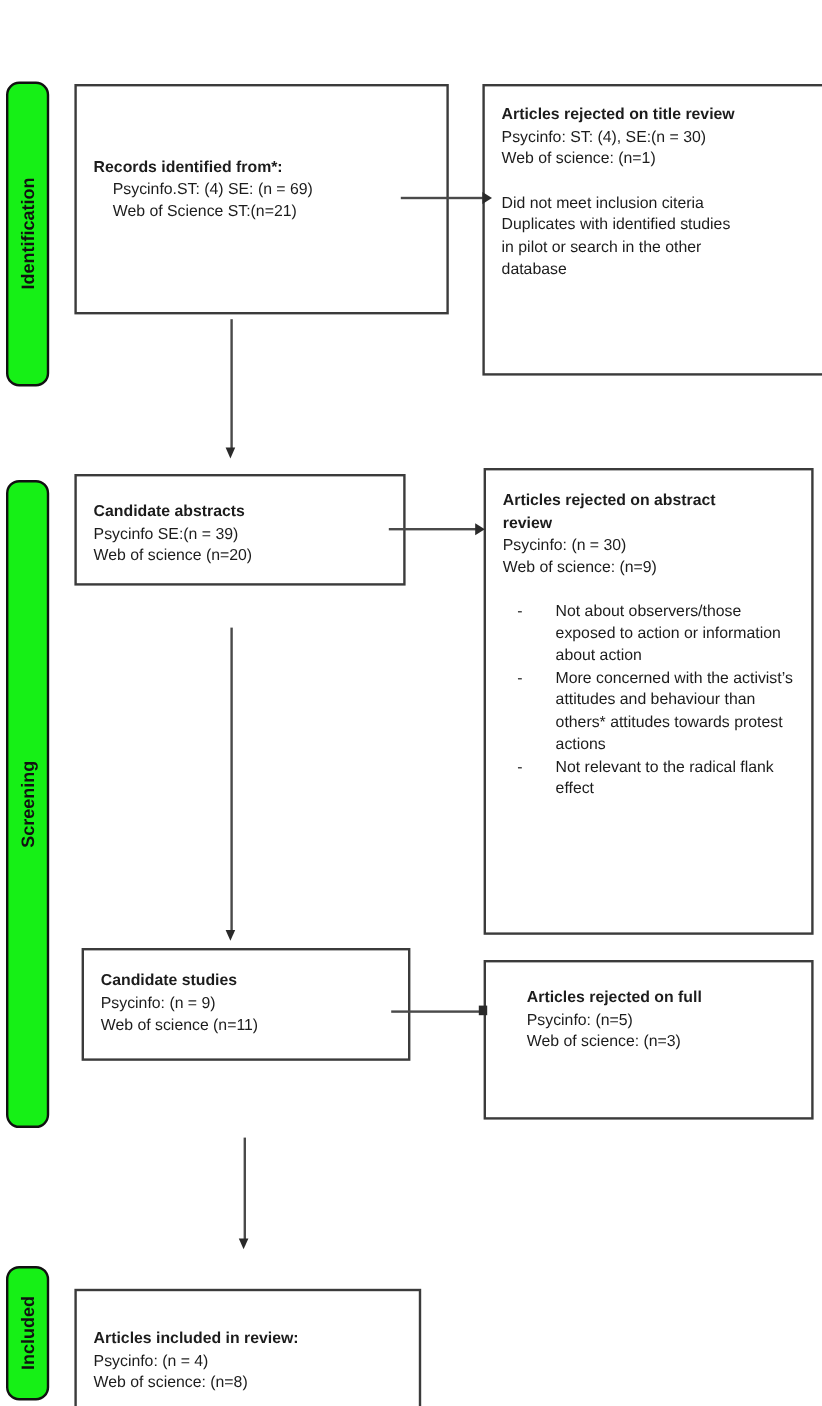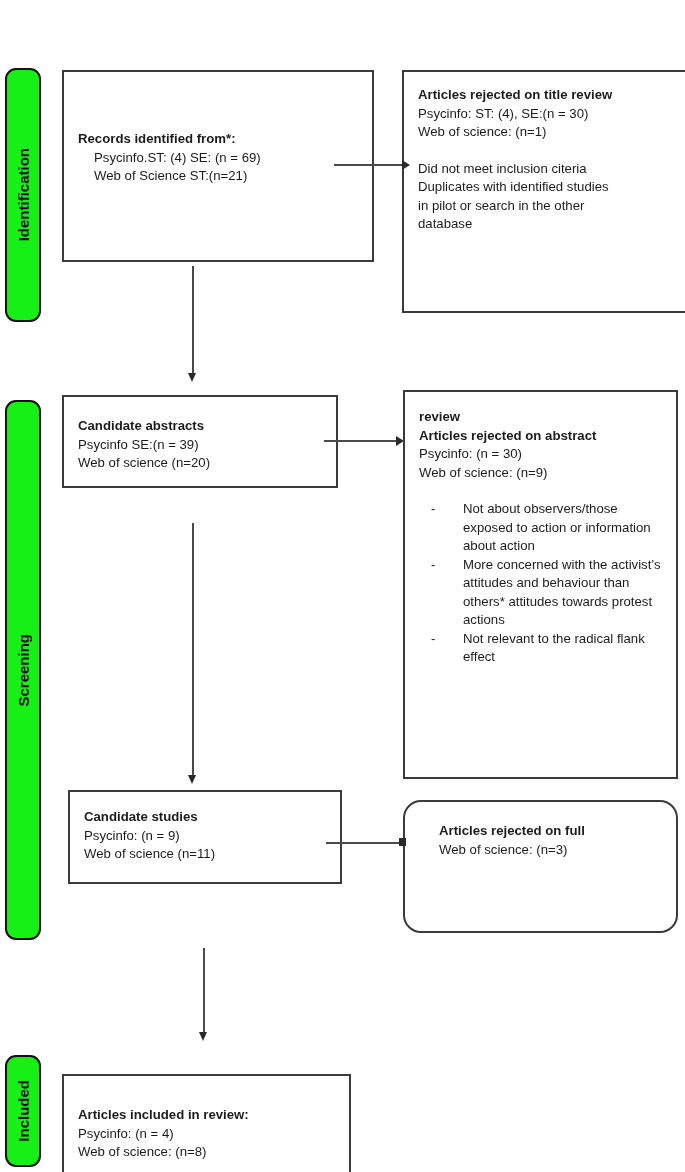--- a/index.html
+++ b/index.html
@@ -117,21 +117,21 @@
   ul.blist li .btext {
     flex: 1 1 auto;
   }
 
   
   #box-records       { left: 62px;  top: 70px;  width: 312px; height: 192px; }
   #box-title-reject  { left: 402px; top: 70px;  width: 313px; height: 243px; text-decoration: underline; }
   #box-abstracts     { left: 62px;  top: 395px; width: 276px; height: 93px; }
   #box-abstract-rej  { left: 403px; top: 390px; width: 275px; height: 389px; }
   #box-studies       { left: 68px;  top: 790px; width: 274px; height: 94px; }
-  #box-fulltext-rej  { left: 403px; top: 800px; width: 275px; height: 133px; border-radius: 18px; }
+  #box-fulltext-rej  { left: 403px; top: 800px; width: 275px; height: 133px; }
   #box-included      { left: 62px;  top: 1057px; width: 289px; height: 110px; margin-top: 17px; }
 
   #box-records      .fbox-inner { top: 58px; }
   #box-title-reject .fbox-inner { top: 14px; }
   #box-abstracts    .fbox-inner { top: 20px; }
   #box-abstract-rej .fbox-inner { top: 16px; }
   #box-studies      .fbox-inner { top: 16px; }
   #box-fulltext-rej .fbox-inner { top: 20px; left: 34px; }
   #box-included     .fbox-inner { top: 30px; }
 
@@ -223,22 +223,22 @@
   <div class="fbox" id="box-abstracts">
     <div class="fbox-inner">
       <p class="b">Candidate abstracts</p>
       <p>Psycinfo SE:(n = 39)</p>
       <p>Web of science (n=20)</p>
     </div>
   </div>
 
   <div class="fbox" id="box-abstract-rej">
     <div class="fbox-inner">
+      <p class="b">Articles rejected on abstract</p>
       <p class="b">review</p>
-      <p class="b">Articles rejected on abstract</p>
       <p>Psycinfo: (n = 30)</p>
       <p>Web of science: (n=9)</p>
       <div class="spacer"></div>
       <ul class="blist">
         <li>
           <span class="dash">-</span>
           <span class="btext">Not about observers/those exposed to action or information about action</span>
         </li>
         <li>
           <span class="dash">-</span>
@@ -256,20 +256,21 @@
     <div class="fbox-inner">
       <p class="b">Candidate studies</p>
       <p>Psycinfo: (n = 9)</p>
       <p>Web of science (n=11)</p>
     </div>
   </div>
 
   <div class="fbox" id="box-fulltext-rej">
     <div class="fbox-inner">
       <p class="b">Articles rejected on full</p>
+      <p>Psycinfo: (n=5)</p>
       <p>Web of science: (n=3)</p>
     </div>
   </div>
 
   <div class="fbox" id="box-included">
     <div class="fbox-inner">
       <p class="b">Articles included in review:</p>
       <p>Psycinfo: (n = 4)</p>
       <p>Web of science: (n=8)</p>
     </div>

